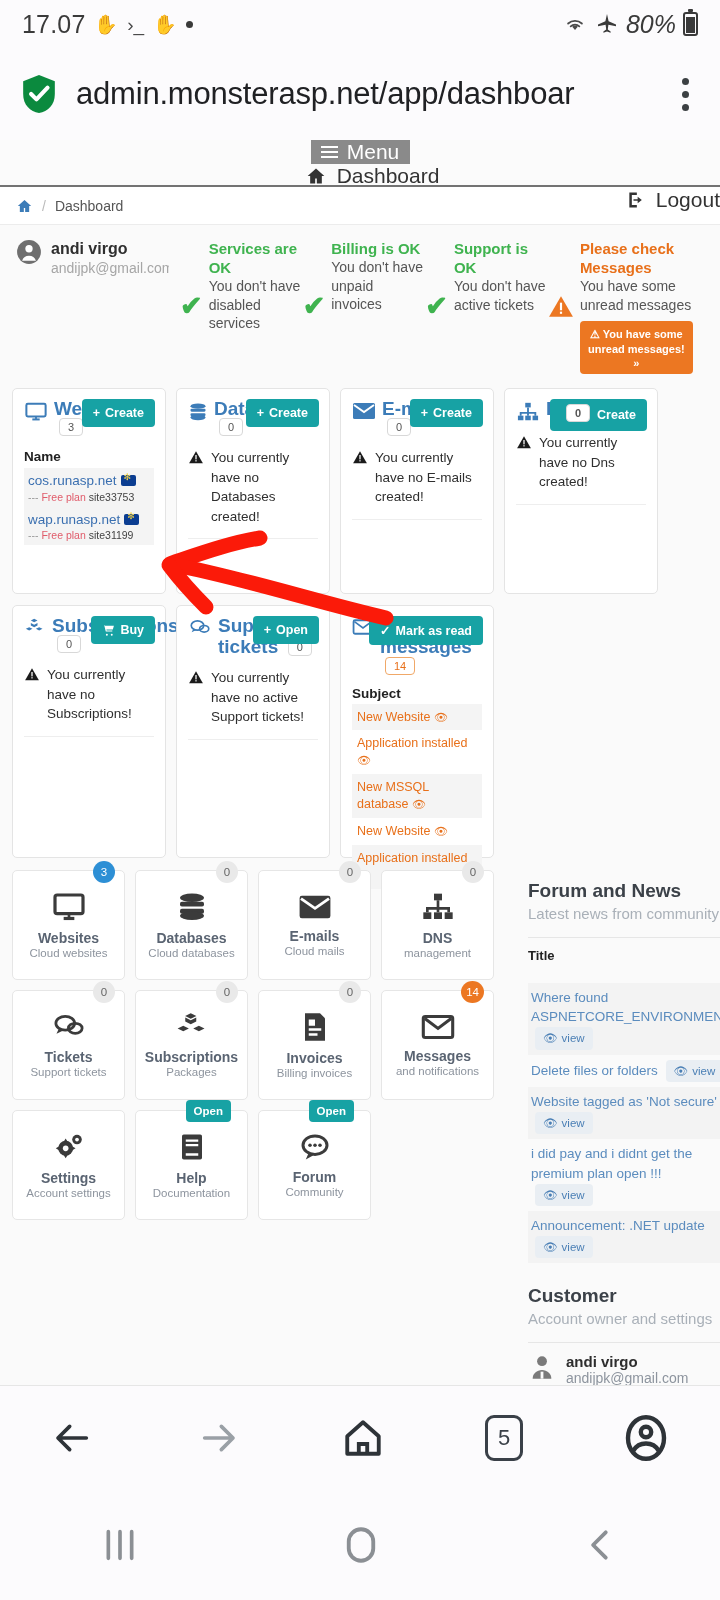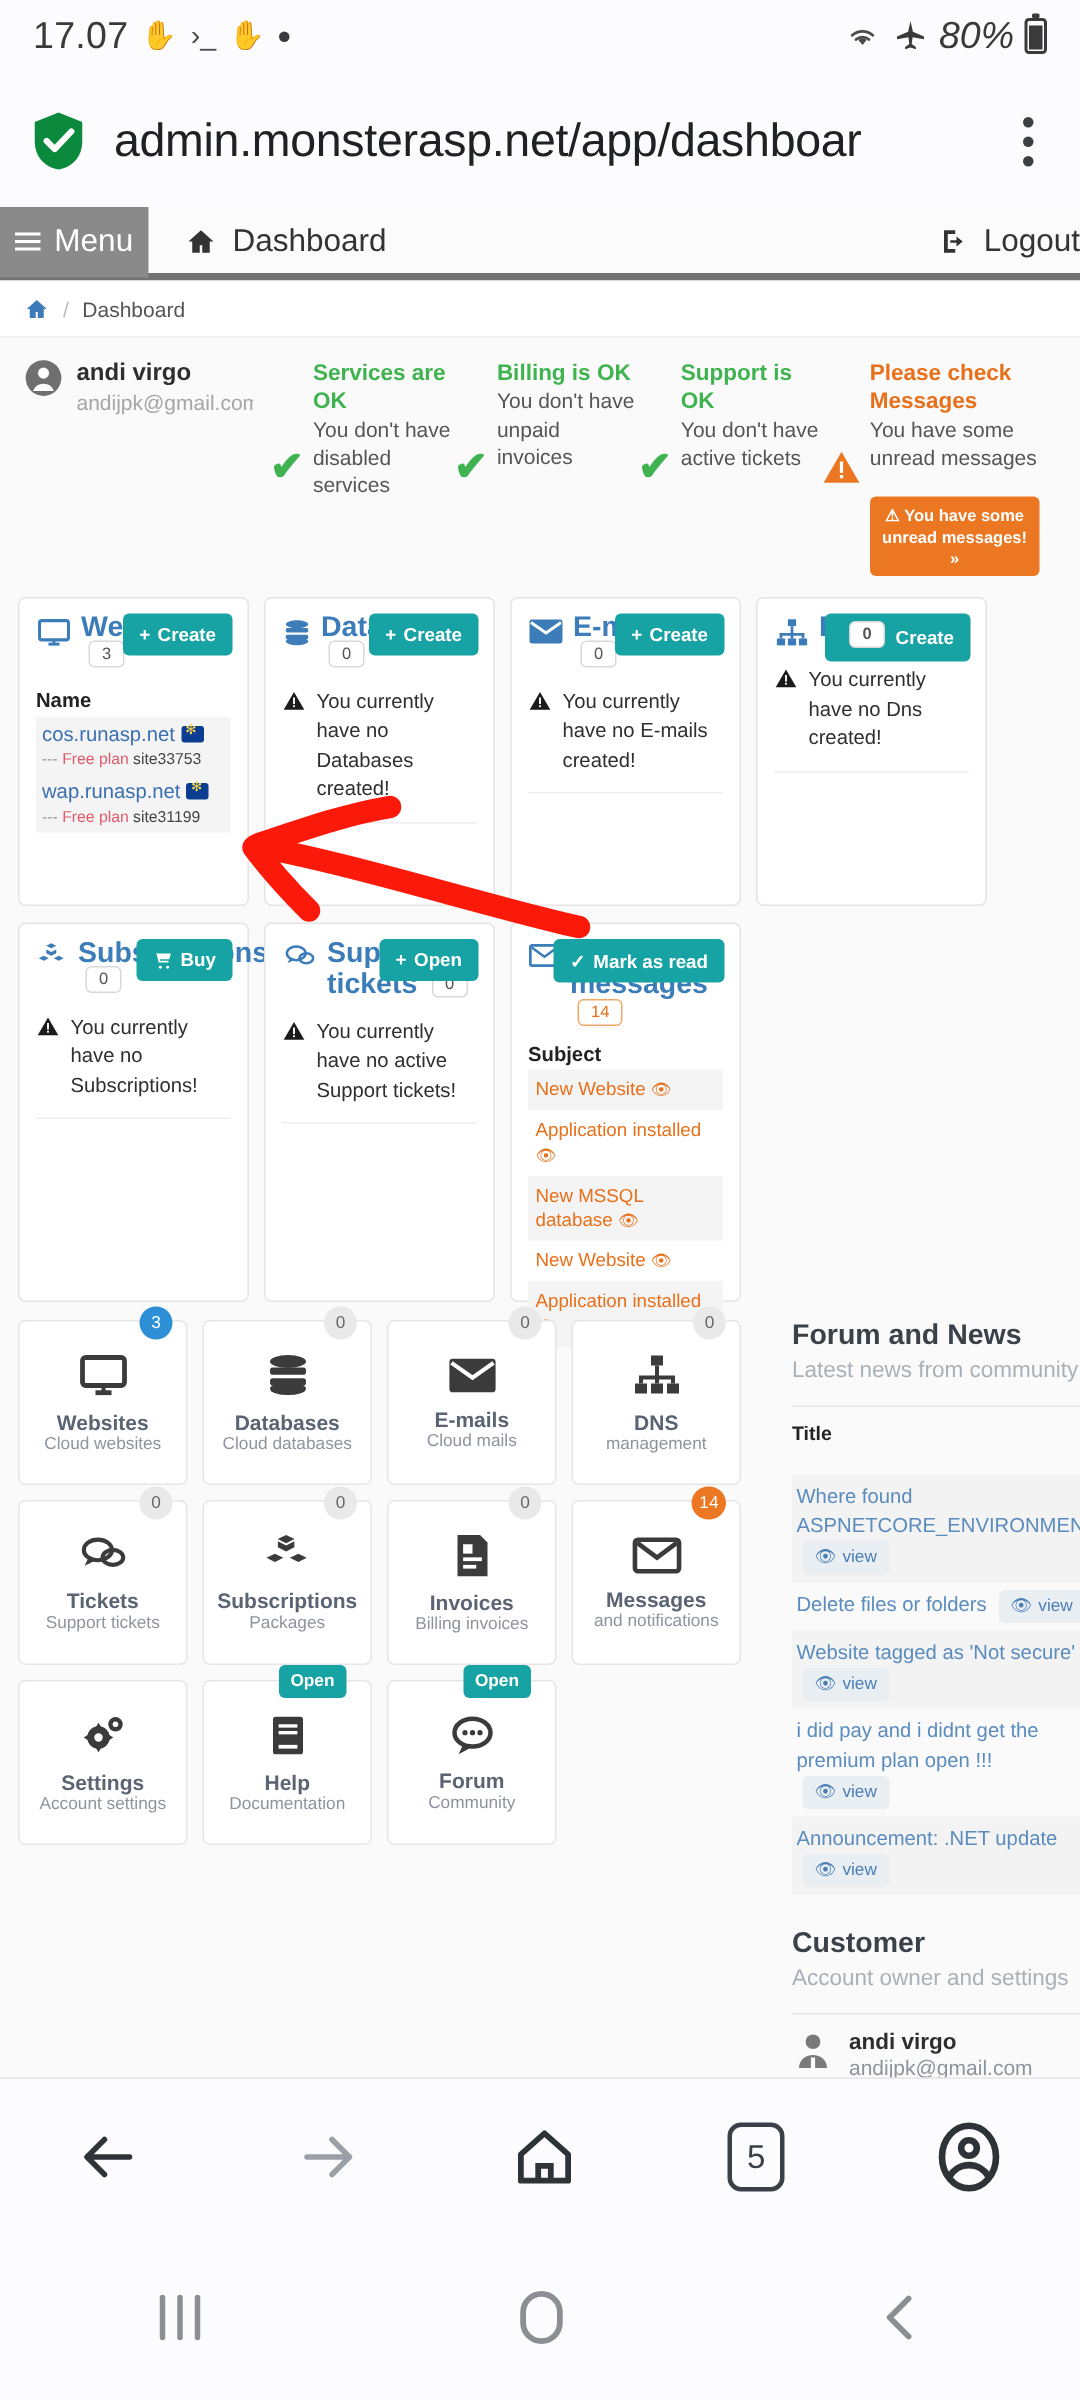--- a/index.html
+++ b/index.html
@@ -37,21 +37,21 @@
     flex: 1 1 auto; font-size: 31px; color: #202124;
     white-space: nowrap; overflow: hidden; letter-spacing: -0.2px;
     -webkit-mask-image: linear-gradient(to right, #000 92%, transparent 100%);
     mask-image: linear-gradient(to right, #000 92%, transparent 100%);
   }
   .kebab { width: 30px; display:flex; flex-direction:column; align-items:center; gap:6px; flex:0 0 auto;}
   .kebab i { width: 7px; height: 7px; border-radius: 50%; background: #3c4043; }
 
   
   .topbar { height: 47px; background: #fbfbfb; display: flex; align-items: center;
-            border-bottom: 5px solid #737373; }
+            border-bottom: 2px solid #737373; flex-direction: column; }
   .menu-btn { width: 99px; height: 47px; background: #8a8a8a; color: #fff;
               display: flex; align-items: center; justify-content: center; gap: 9px;
               font-size: 21px; }
   .burger { display:inline-flex; flex-direction:column; gap:3px; }
   .burger i { width: 17px; height: 2px; background: #fff; display:block;}
   .tb-dash { display: flex; align-items: center; gap: 10px; margin-left: 24px;
              font-size: 21px; color: #333; }
   .tb-logout { margin-left: auto; display: flex; align-items: center;
                gap: 9px; font-size: 21px; color: #333; }
 
@@ -71,21 +71,21 @@
             overflow: hidden; width: 118px; }
   .tick { color: #3fb34f; font-size: 27px; line-height: 1; font-weight: bold; align-self: center; }
   .warn-tri { width: 26px; height: 26px; flex:0 0 auto; align-self:center; }
   .st-title { font-size: 15px; font-weight: bold; color: #3fb34f; line-height: 1.28; }
   .st-title.orange { color: #e8701a; }
   .st-desc { font-size: 14px; color: #555; line-height: 1.32; }
   .sc-body { width: 92px; }
   .sc-body.last { width: 120px; }
   .unread-btn { background: #ec7722; color: #fff; border-radius: 4px; padding: 6px 6px 4px;
                 font-size: 11px; font-weight: bold; text-align: center; line-height: 1.3;
-                margin-top: 17px; width: 113px; }
+                margin-top: 7px; width: 113px; }
 
   
   .cards { display: flex; gap: 10px; padding: 4px 12px 0 12px; }
   .card { background: #fff; border: 1px solid #e4e4e4; border-radius: 5px;
           padding: 11px 11px 8px 11px; position: relative; }
   .card-r1 { width: 154px; height: 206px; }
   .card-r2 { width: 154px; height: 253px; }
   .card-hd { display: flex; align-items: flex-start; gap: 6px; }
   .card-ico { color: #3c7cb8; flex: 0 0 auto; margin-top: 1px; }
   .btn {

